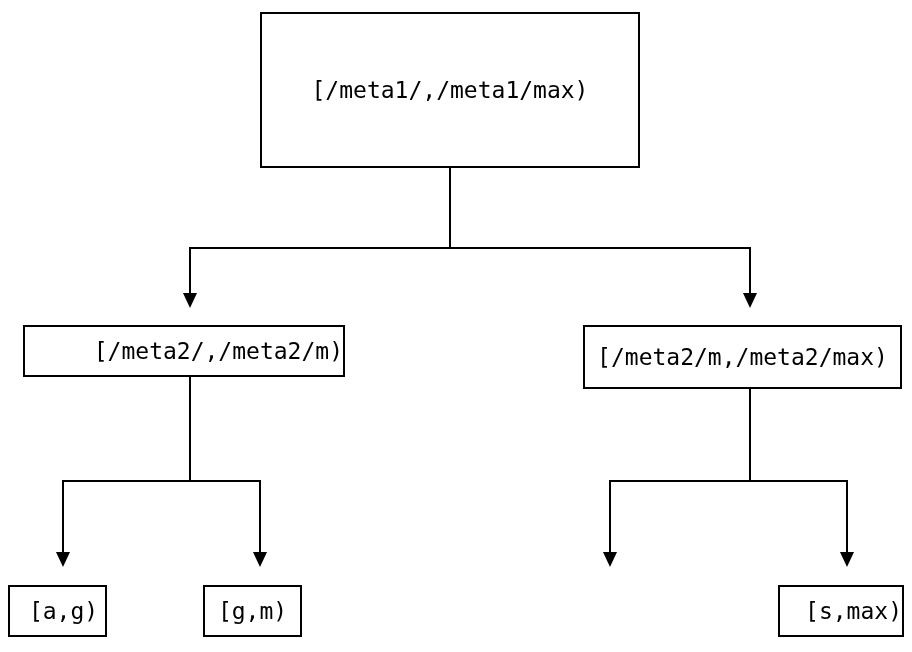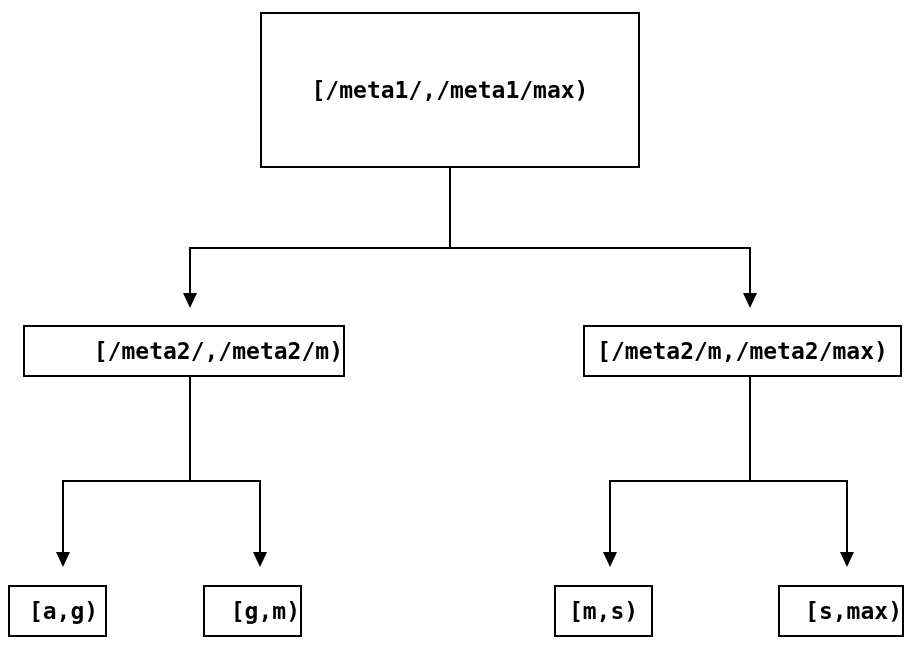--- a/index.html
+++ b/index.html
@@ -17,29 +17,29 @@
   }
   .node {
     position: absolute;
     box-sizing: border-box;
     border: 2px solid #000000;
     background: #ffffff;
     display: flex;
     align-items: center;
     justify-content: center;
     font-size: 23px;
-    font-weight: bold;
+    font-weight: normal;
     color: #000000;
     white-space: nowrap;
   }
   #node-root       { left: 260px; top: 12px;  width: 380px; height: 156px; }
   #node-left-child { left: 23px;  top: 325px; width: 322px; height: 52px; justify-content: flex-end; }
-  #node-right-child{ left: 583px; top: 325px; width: 319px; height: 52px; }
+  #node-right-child{ left: 583px; top: 325px; width: 319px; height: 64px; }
   #node-leaf-ag    { left: 8px;   top: 585px; width: 99px;  height: 52px; padding-left: 12px; }
-  #node-leaf-gm    { left: 203px; top: 585px; width: 99px;  height: 52px; justify-content: flex-end; }
+  #node-leaf-gm    { left: 203px; top: 585px; width: 99px;  height: 52px; }
   #node-leaf-ms    { left: 554px; top: 585px; width: 99px;  height: 52px; }
   #node-leaf-smax  { left: 778px; top: 585px; width: 126px; height: 52px; justify-content: flex-end; }
   svg.edge-layer {
     position: absolute;
     left: 0;
     top: 0;
     width: 912px;
     height: 652px;
     display: block;
   }
@@ -95,21 +95,18 @@
   </div>
 
   <div class="node" id="node-leaf-ag">
     <span>[a,g)</span>
   </div>
 
   <div class="node" id="node-leaf-gm">
     <span>[g,m)</span>
   </div>
 
-  <div class="node" id="node-leaf-ms">
-    <span>[m,s)</span>
-  </div>
 
   <div class="node" id="node-leaf-smax">
     <span>[s,max)</span>
   </div>
 
 </div>
 
 </body></html>

